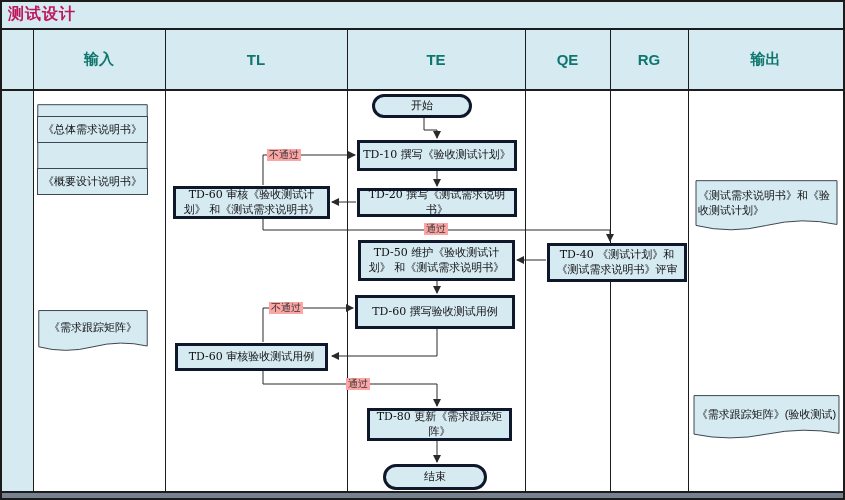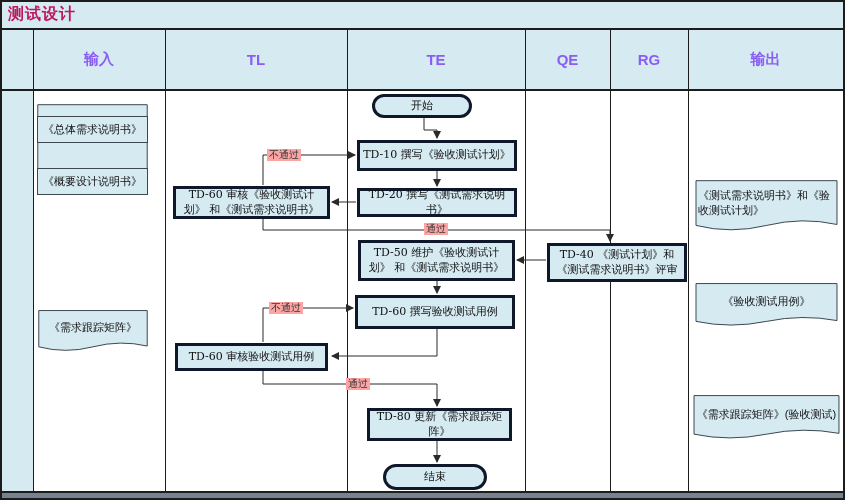--- a/index.html
+++ b/index.html
@@ -14,21 +14,21 @@
   .page-title { font-size:16px; font-weight:bold; color:#be185d; padding-left:8px; letter-spacing:1px; }
   .header-strip { position:absolute; left:2px; top:30px; width:841px; height:59px; background:#d6eaf2; }
   .header-sep { position:absolute; left:0; top:89px; width:845px; height:2px; background:#1c1c1c; }
   .phase-band { position:absolute; left:2px; top:30px; width:31px; height:462px; background:#d6eaf2; }
   .grid-bottom { position:absolute; left:0; top:491px; width:845px; height:2px; background:#1c1c1c; }
   .bottom-strip { position:absolute; left:0; top:493px; width:845px; height:7px; background:#76828f; }
   .vline { position:absolute; top:30px; width:1px; height:462px; background:#1c1c1c; z-index:3; }
   .outer-border { position:absolute; inset:0; border:2px solid #1c1c1c; z-index:15; pointer-events:none; }
   
   .lane-h { position:absolute; top:30px; height:59px; display:flex; align-items:center; justify-content:center;
-    font-size:15px; font-weight:bold; color:#8b5cf6; z-index:4; }
+    font-size:15px; font-weight:bold; color:#0f766e; z-index:4; }
   
   .wires { position:absolute; inset:0; z-index:5; pointer-events:none; }
   
   .node { position:absolute; background:#d6eaf2; border:3px solid #0f172a; z-index:10;
     display:flex; align-items:center; justify-content:center; text-align:center;
     font-family:"DejaVu Serif","Liberation Serif",serif; font-size:11px; color:#101010;
     line-height:1.3; padding:1px 3px; }
   .stadium { border-radius:13px; }
   
   .doc { position:absolute; z-index:9; }
@@ -127,26 +127,20 @@
     <div class="doc-text">《需求跟踪矩阵》</div>
   </div>
 
   <div class="doc" style="left:695px;top:180px;width:143px;height:58px">
     <svg class="doc-shape" viewBox="0 0 100 60" preserveAspectRatio="none">
       <path d="M0.7,0.7 L99.3,0.7 L99.3,46 Q75,38 50,47 Q25,56 0.7,47 Z" fill="#d6eaf2" stroke="#3c4750" stroke-width="1" vector-effect="non-scaling-stroke"></path>
     </svg>
     <div class="doc-text">《测试需求说明书》和《验收测试计划》</div>
   </div>
 
-  <div class="doc" style="left:695px;top:283px;width:143px;height:49px">
-    <svg class="doc-shape" viewBox="0 0 100 60" preserveAspectRatio="none">
-      <path d="M0.7,0.7 L99.3,0.7 L99.3,46 Q75,38 50,47 Q25,56 0.7,47 Z" fill="#d6eaf2" stroke="#3c4750" stroke-width="1" vector-effect="non-scaling-stroke"></path>
-    </svg>
-    <div class="doc-text">《验收测试用例》</div>
-  </div>
 
   <div class="doc" style="left:693px;top:395px;width:147px;height:50px">
     <svg class="doc-shape" viewBox="0 0 100 60" preserveAspectRatio="none">
       <path d="M0.7,0.7 L99.3,0.7 L99.3,46 Q75,38 50,47 Q25,56 0.7,47 Z" fill="#d6eaf2" stroke="#3c4750" stroke-width="1" vector-effect="non-scaling-stroke"></path>
     </svg>
     <div class="doc-text">《需求跟踪矩阵》(验收测试)</div>
   </div>
 
   <div class="outer-border"></div>
 </div>

